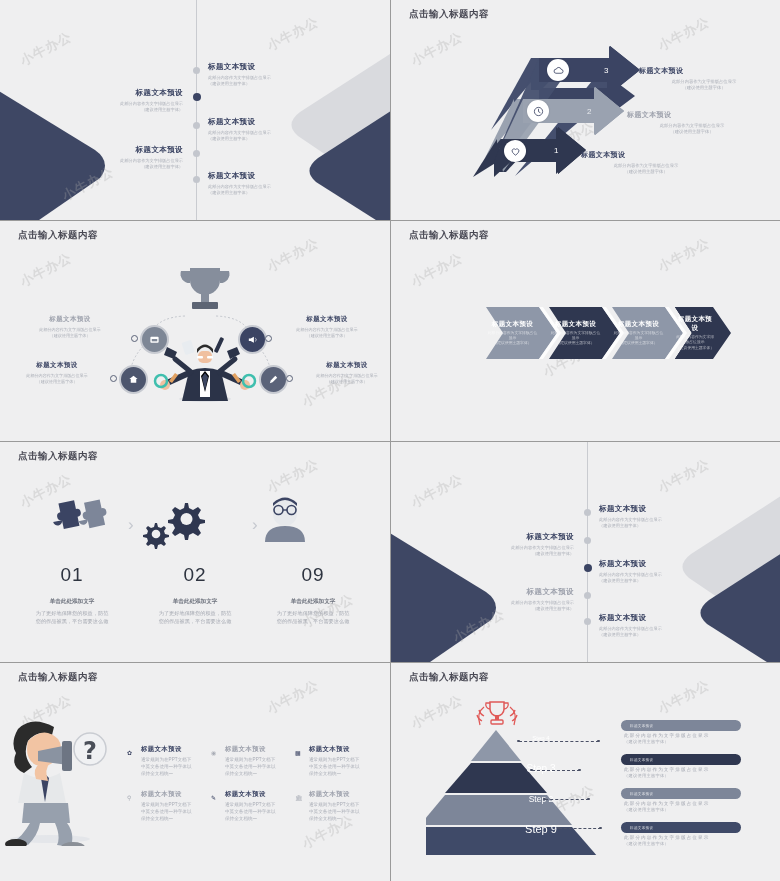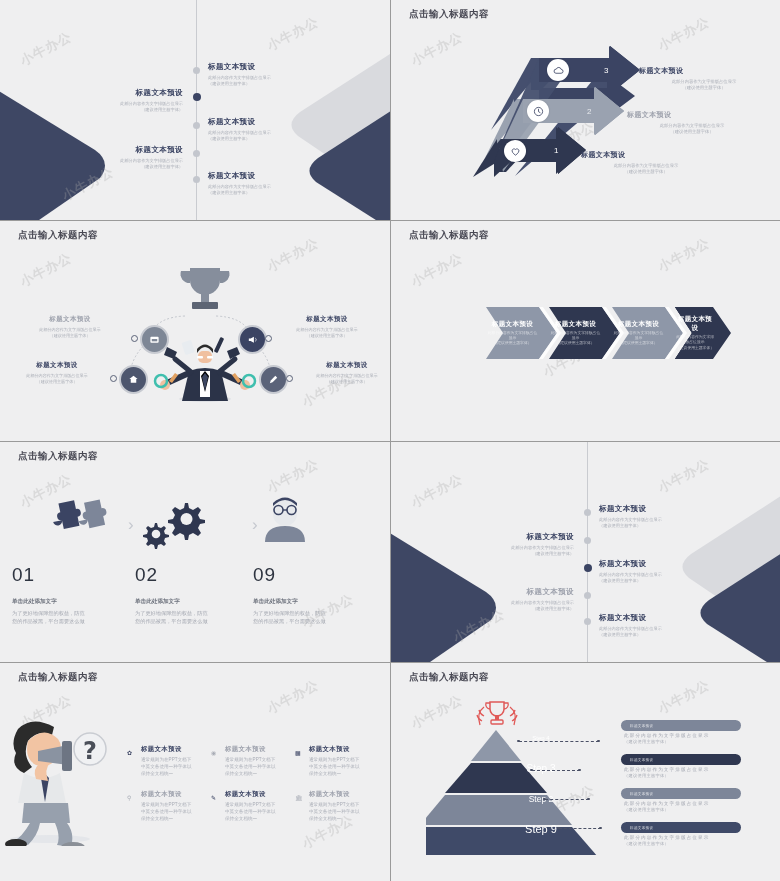--- a/index.html
+++ b/index.html
@@ -40,21 +40,21 @@
   .hub-txt .t-title{font-size:6.5px;margin-bottom:3px;}
   .hub-txt .t-sub{font-size:4.1px;}
   .hub-bullet{position:absolute;width:5px;height:5px;border-radius:50%;border:1px solid #5b6379;background:#efeff0;}
 
   
   .ch-item{position:absolute;top:305px;width:86px;height:52px;display:flex;flex-direction:column;align-items:center;justify-content:center;text-align:center;padding-right:10px;box-sizing:border-box;}
   .ch-item .t-title{font-size:6.5px;color:#ffffff;margin-bottom:2px;}
   .ch-item .t-sub{font-size:3.8px;color:rgba(255,255,255,.62);line-height:1.35;}
 
   
-  .st-col{position:absolute;width:120px;text-align:left;}
+  .st-col{position:absolute;width:120px;text-align:center;}
   .st-num{font-size:19px;color:#2e3440;letter-spacing:1px;}
   .st-h{font-size:5.6px;font-weight:bold;color:#6d727d;margin-top:12px;}
   .st-p{font-size:5.2px;color:#a3a7b0;line-height:1.55;margin-top:3px;}
   .st-gt{position:absolute;color:#c5c8cf;font-size:17px;}
 
   
   .g-item{position:absolute;width:80px;}
   .g-item .t-title{font-size:6.4px;margin-bottom:3px;}
   .g-item .t-sub{font-size:4.6px;line-height:1.5;}
   .g-ic{position:absolute;color:#3b4463;font-size:6px;}

